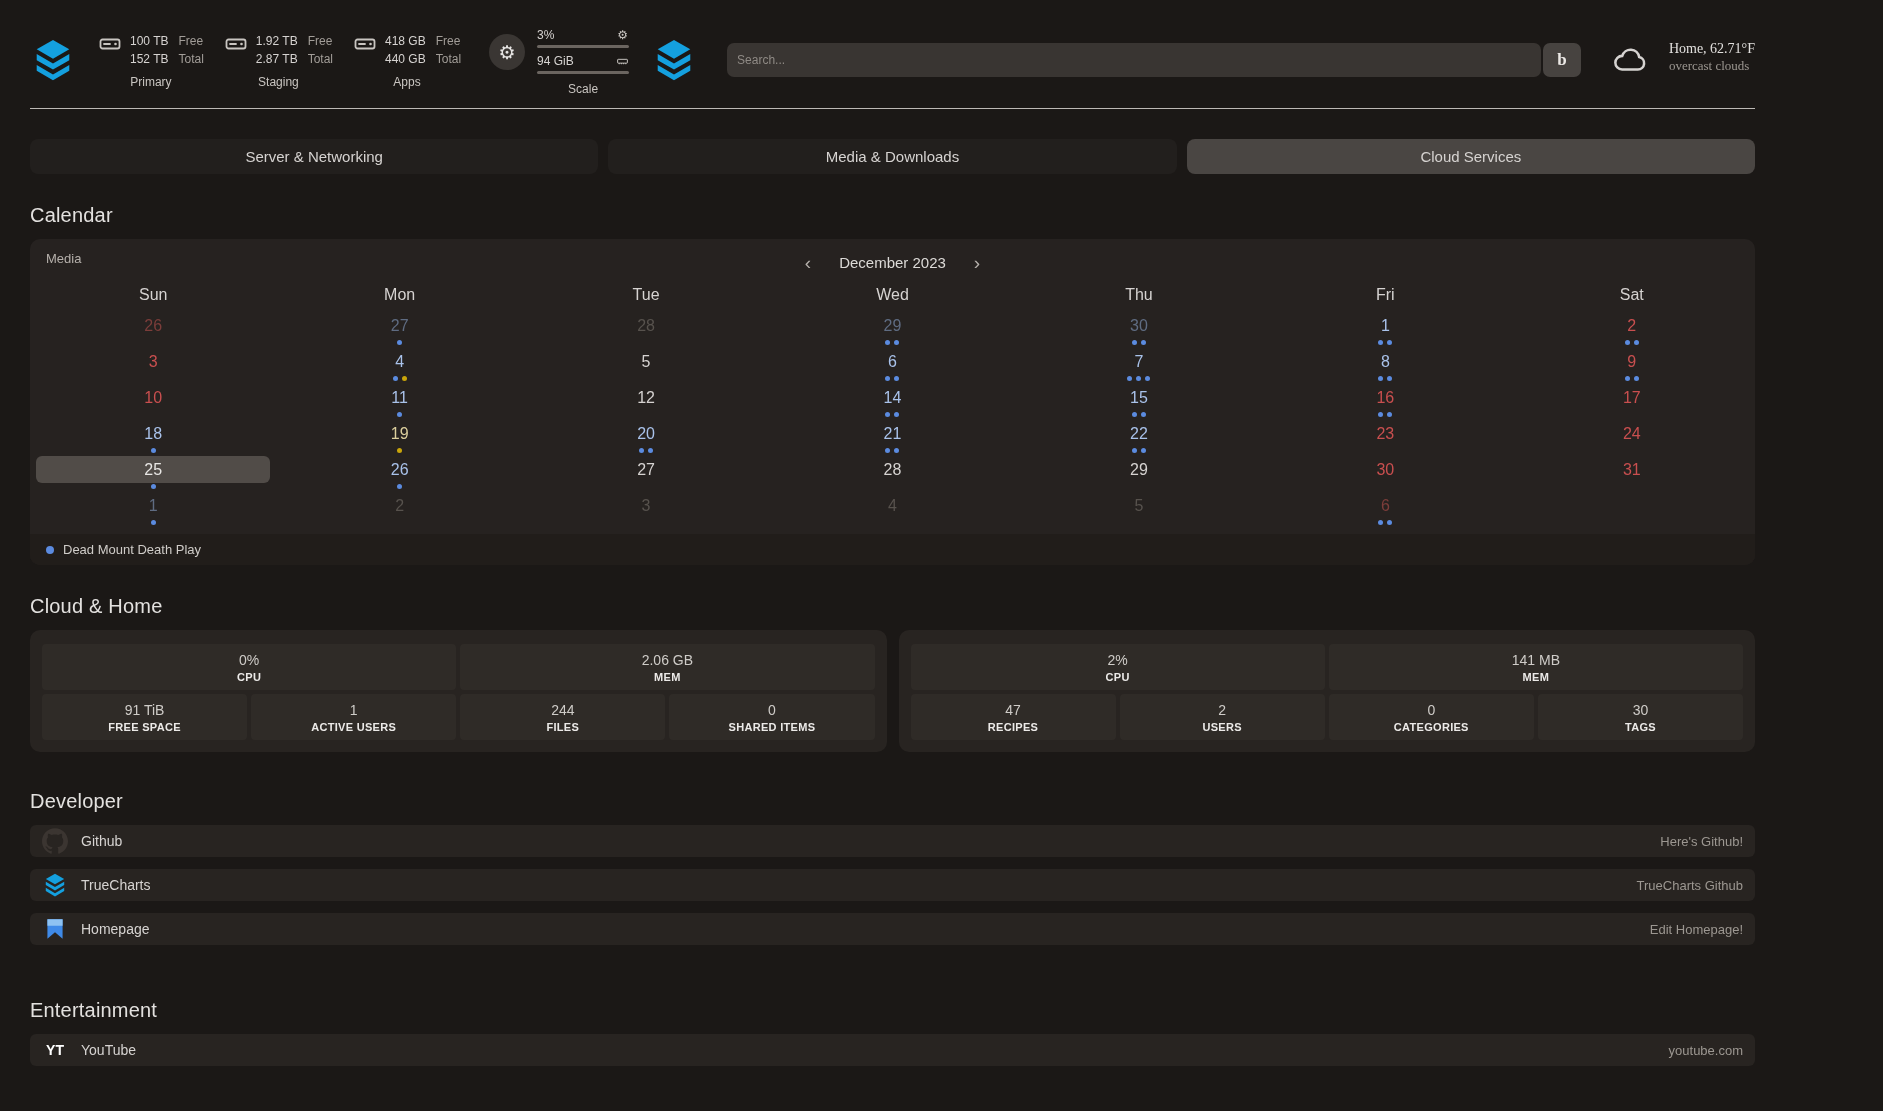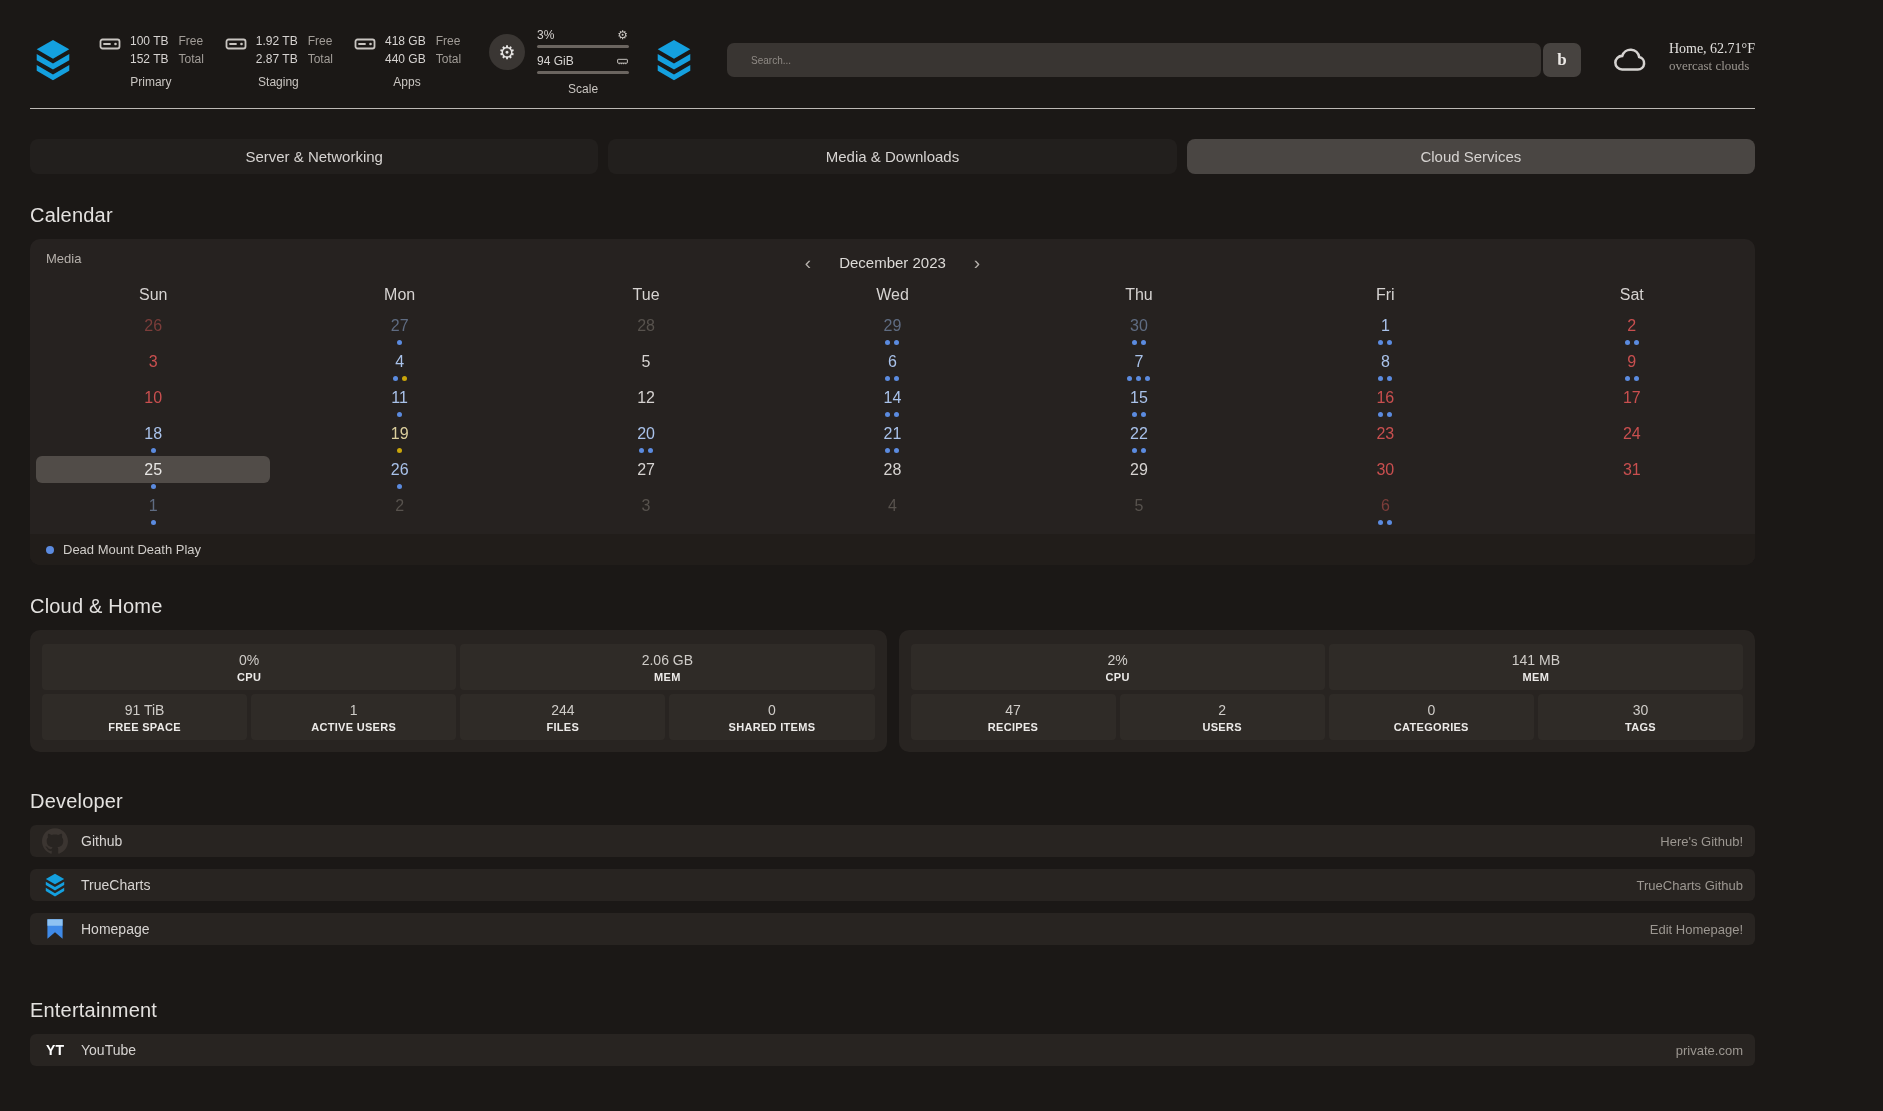--- a/index.html
+++ b/index.html
@@ -25,21 +25,21 @@
   .gear-bubble { width:36px; height:36px; border-radius:50%; background:#3a3633; color:#e7e5e4;
                  display:flex; align-items:center; justify-content:center; font-size:19px; margin-top:10px; }
   .scale-col { display:flex; flex-direction:column; width:92px; padding-top:2px; }
   .scale-row { display:flex; justify-content:space-between; align-items:center; font-size:12px; height:18px; color:#d6d3d1; }
   .scale-row .icn { width:13px; height:13px; font-size:12px; color:#c9c5c1; }
   .usage-bar { height:3px; background:#6b6560; border-radius:2px; margin:1px 0 4px; }
   .scale-name { text-align:center; font-size:12px; color:#c9c5c1; margin-top:4px; }
 
   .search { flex:1; display:flex; gap:2px; height:34px; margin:0 8px; }
   .search input { flex:1; background:#393532; border:none; border-radius:7px; color:#d6d3d1;
-                  padding:0 24px; font-size:10px; outline:none; }
+                  padding:0 10px; font-size:12px; outline:none; }
   .search input::placeholder { color:#8f8a85; }
   .search button { width:38px; background:#474340; border:none; border-radius:7px; color:#ece9e6;
                    font-size:17px; font-weight:bold; font-family:"Liberation Serif", serif; cursor:pointer; }
 
   .weather { display:flex; align-items:flex-start; gap:20px; white-space:nowrap; cursor:pointer;font-family:Liberation Serif, serif; }
   .weather .icn { width:38px; height:38px; }
   .weather-line1 { font-size:14px; color:#e2e0de; }
   .weather-line2 { font-size:13px; color:#9c9791; margin-top:1px; }
 
   .divider { border-bottom:1px solid #bdb9b5; margin-top:2px; }
@@ -585,18 +585,18 @@
         <span class="bm-name">Homepage</span>
         <span class="bm-abbr">Edit Homepage!</span>
       </div>
   </div>
   <div>
     <h2 class="section">Entertainment</h2>
 
       <div class="bm-row">
         <span class="icn yt-text">YT</span>
         <span class="bm-name">YouTube</span>
-        <span class="bm-abbr">private.com</span>
+        <span class="bm-abbr">youtube.com</span>
       </div>
   </div>
     </div>
 
 </div>
 
 </body></html>

